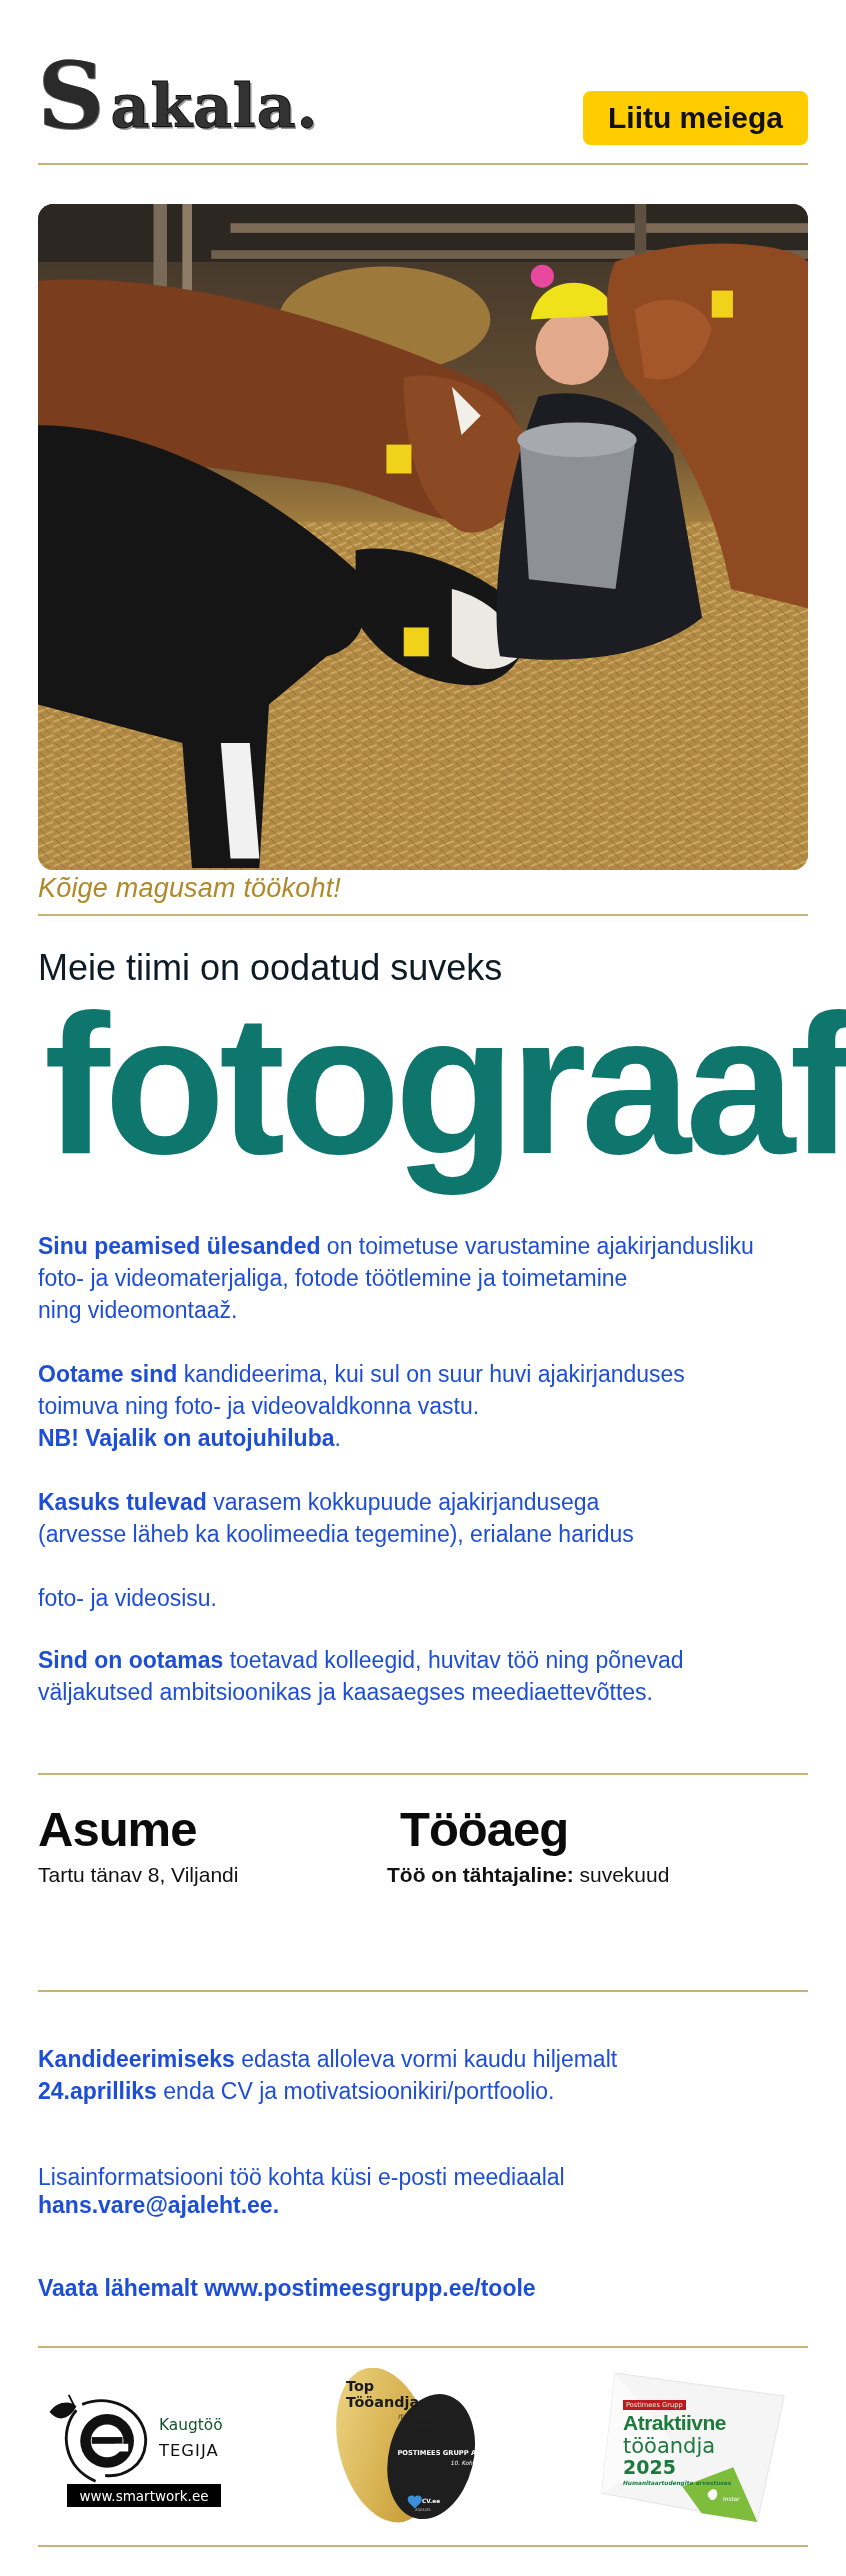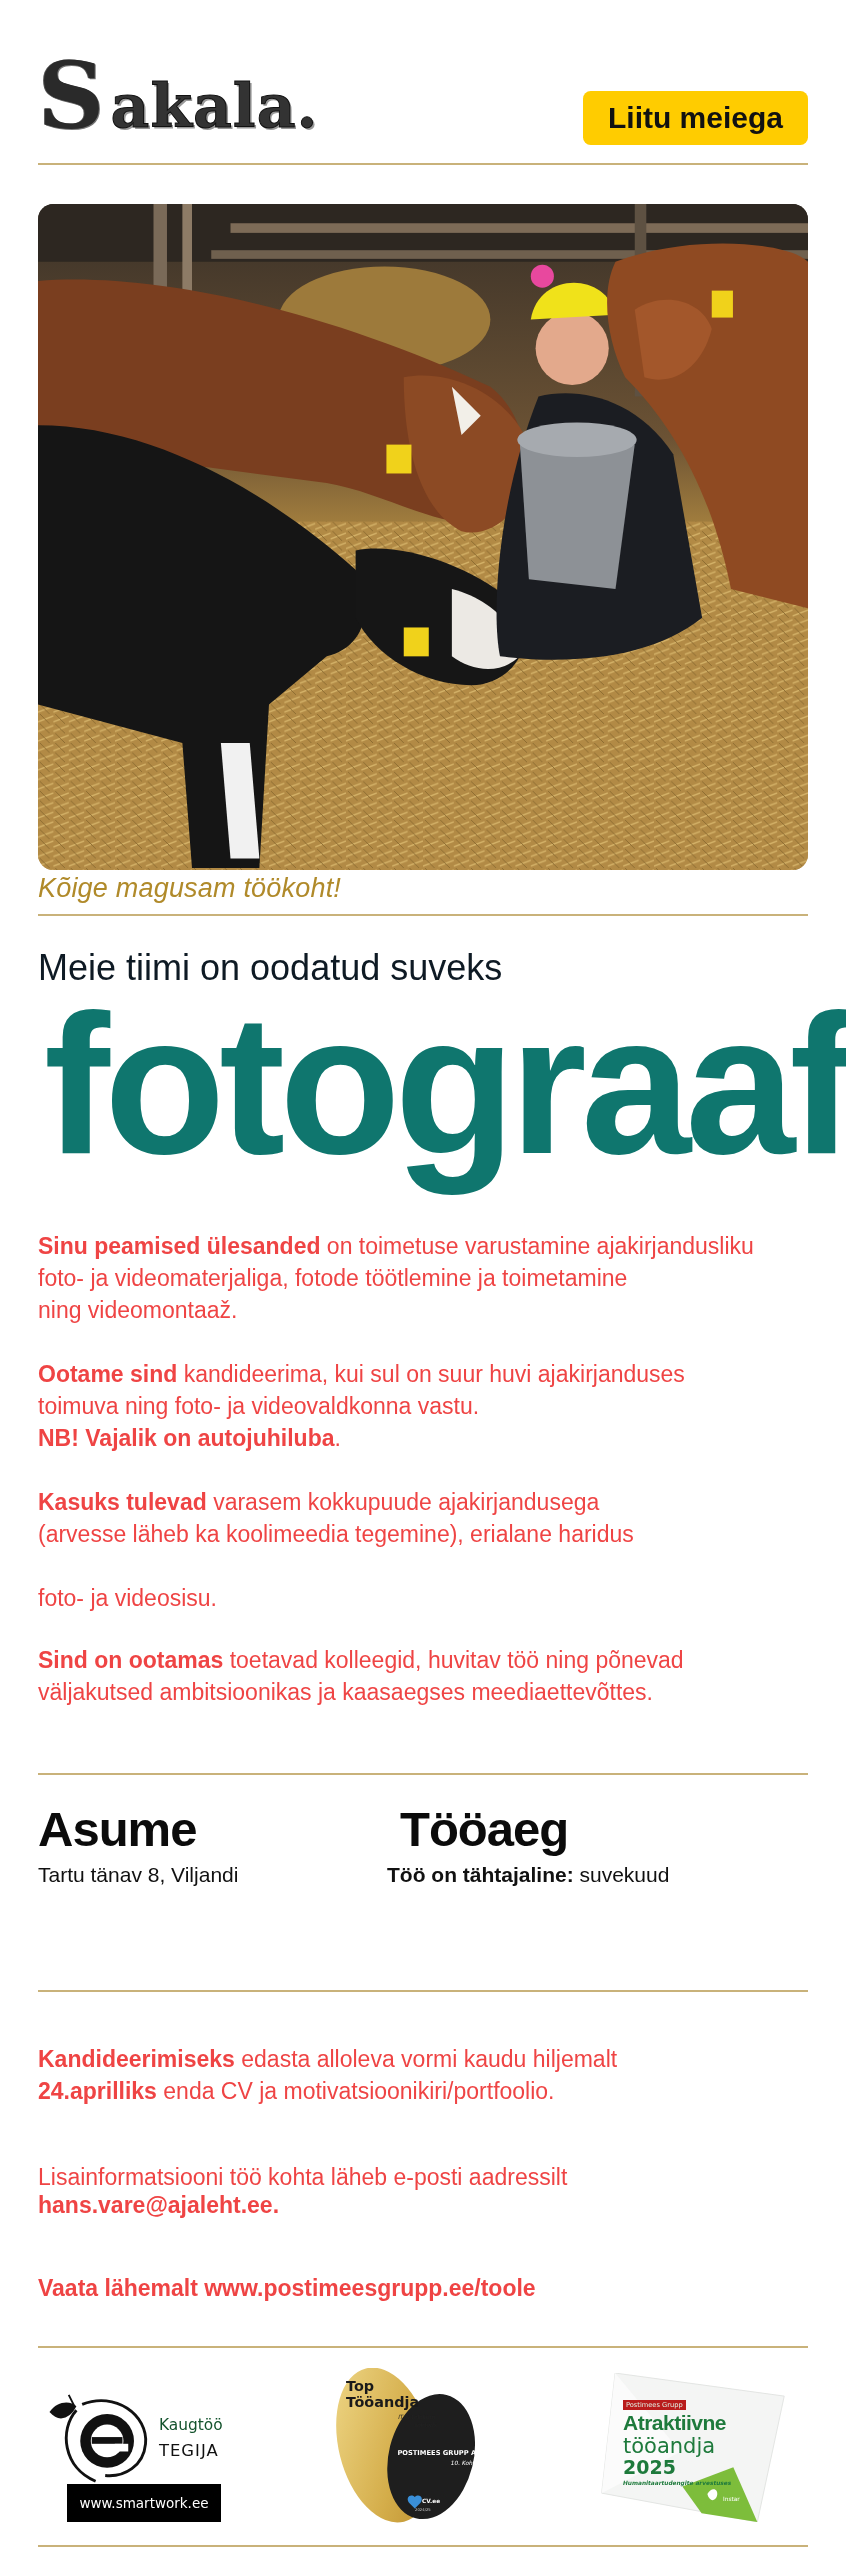--- a/index.html
+++ b/index.html
@@ -24,21 +24,21 @@
   .photo svg { width: 100%; height: 100%; display: block; }
 
   .caption { left: 38px; top: 873px; font-family: "Liberation Sans", sans-serif; font-style: italic; font-size: 27px;
              color: #b08a2a; letter-spacing: 0.2px; }
 
   .lead { left: 38px; top: 947px; font-family: "Liberation Sans", sans-serif; font-size: 36px; color: #0e1a24; }
   .role { left: 44px; top: 979px; font-family: "Liberation Sans", sans-serif; font-weight: bold; font-size: 198px;
           line-height: 212px; color: #0f766e; letter-spacing: -5.8px; }
 
   .body-p { position: absolute; left: 38px; width: 789px; font-family: "Liberation Sans", sans-serif; font-size: 23px;
-            line-height: 32px; color: #ef4444; }
+            line-height: 32px; color: #1d4ed8; }
   .body-p b { font-weight: bold; }
 
   .col-h { position: absolute; font-family: "Liberation Sans", sans-serif; font-weight: bold; font-size: 49px; color: #0b0b0b; letter-spacing: -1px; }
   .col-t { position: absolute; font-family: "Liberation Sans", sans-serif; font-size: 21px; color: #111; }
 
   .badge { position: absolute; }
 </style>
 </head>
 <body>
 
@@ -143,42 +143,42 @@
 </div>
 
 <div class="rule" style="top:1990px;"></div>
 
 <div class="body-p" style="top:2043px;">
   <b>Kandideerimiseks</b><span> edasta alloleva vormi kaudu hiljemalt</span><br>
   <b>24.aprilliks</b><span> enda CV ja motivatsioonikiri/portfoolio.</span>
 </div>
 
 <div class="body-p" style="top:2163px; line-height:28px;">
-  <span>Lisainformatsiooni töö kohta läheb e-posti aadressilt</span><br>
+  <span>Lisainformatsiooni töö kohta küsi e-posti meediaalal</span><br>
   <b>hans.vare@ajaleht.ee.</b>
 </div>
 
 <div class="body-p" style="top:2272px; font-weight:bold;">Vaata lähemalt www.postimeesgrupp.ee/toole</div>
 
 <div class="rule" style="top:2346px;"></div>
 
 <div class="badge" style="left:38px; top:2391px; width:192px; height:120px;">
   <svg width="192" height="120" viewBox="0 0 200 125">
     <path d="M12 22 C20 10 34 10 40 16 C34 28 22 34 12 22 Z" fill="#111"></path>
     <path d="M38 16 L32 4" stroke="#111" stroke-width="2"></path>
     <path d="M46 14 C80 0 115 25 112 55 C110 78 90 90 70 88" fill="none" stroke="#111" stroke-width="3"></path>
     <path d="M40 20 C22 40 26 80 60 94" fill="none" stroke="#111" stroke-width="3"></path>
     <circle cx="72" cy="52" r="28" fill="#111"></circle>
     <circle cx="72" cy="52" r="17" fill="#fff"></circle>
     <rect x="56" y="48" width="32" height="7" fill="#111"></rect>
     <rect x="80" y="55" width="14" height="8" fill="#fff"></rect>
   </svg>
   <div class="abs" style="left:121px; top:25px; font-family:'DejaVu Sans',sans-serif; font-size:15.4px; color:#14532d;">Kaugtöö</div>
   <div class="abs" style="left:121px; top:50px; font-family:'DejaVu Sans',sans-serif; font-size:16.4px; color:#111; letter-spacing:1px;">TEGIJA</div>
-  <div class="abs" style="left:29px; top:93px; width:154px; height:38px; background:#000; color:#fff; font-family:'DejaVu Sans',sans-serif; font-size:13.5px; display:flex; align-items:center; justify-content:center;">www.smartwork.ee</div>
+  <div class="abs" style="left:29px; top:93px; width:154px; height:23px; background:#000; color:#fff; font-family:'DejaVu Sans',sans-serif; font-size:13.5px; display:flex; align-items:center; justify-content:center;">www.smartwork.ee</div>
 </div>
 
 <div class="badge" style="left:327px; top:2368px; width:164px; height:156px;">
   <svg width="164" height="156" viewBox="0 0 170 162">
     <defs>
       <linearGradient id="gold" x1="0" y1="0" x2="1" y2="1">
         <stop offset="0" stop-color="#f0d98a"></stop>
         <stop offset="0.6" stop-color="#d4ad4a"></stop>
         <stop offset="1" stop-color="#b88a2a"></stop>
       </linearGradient>

